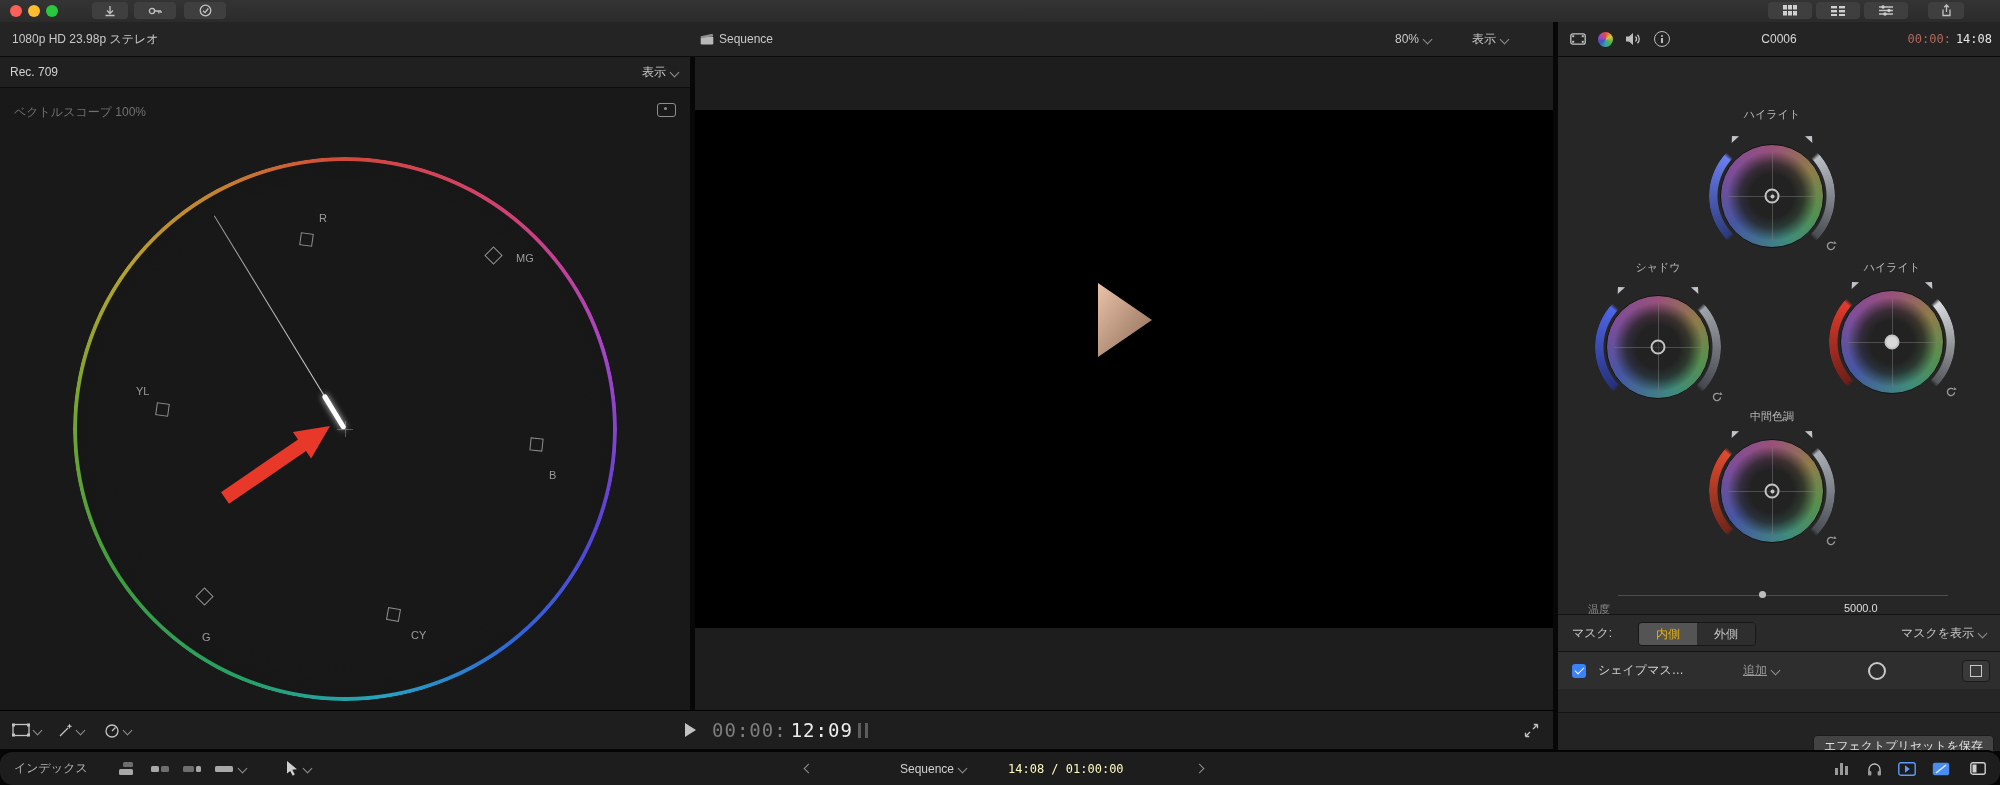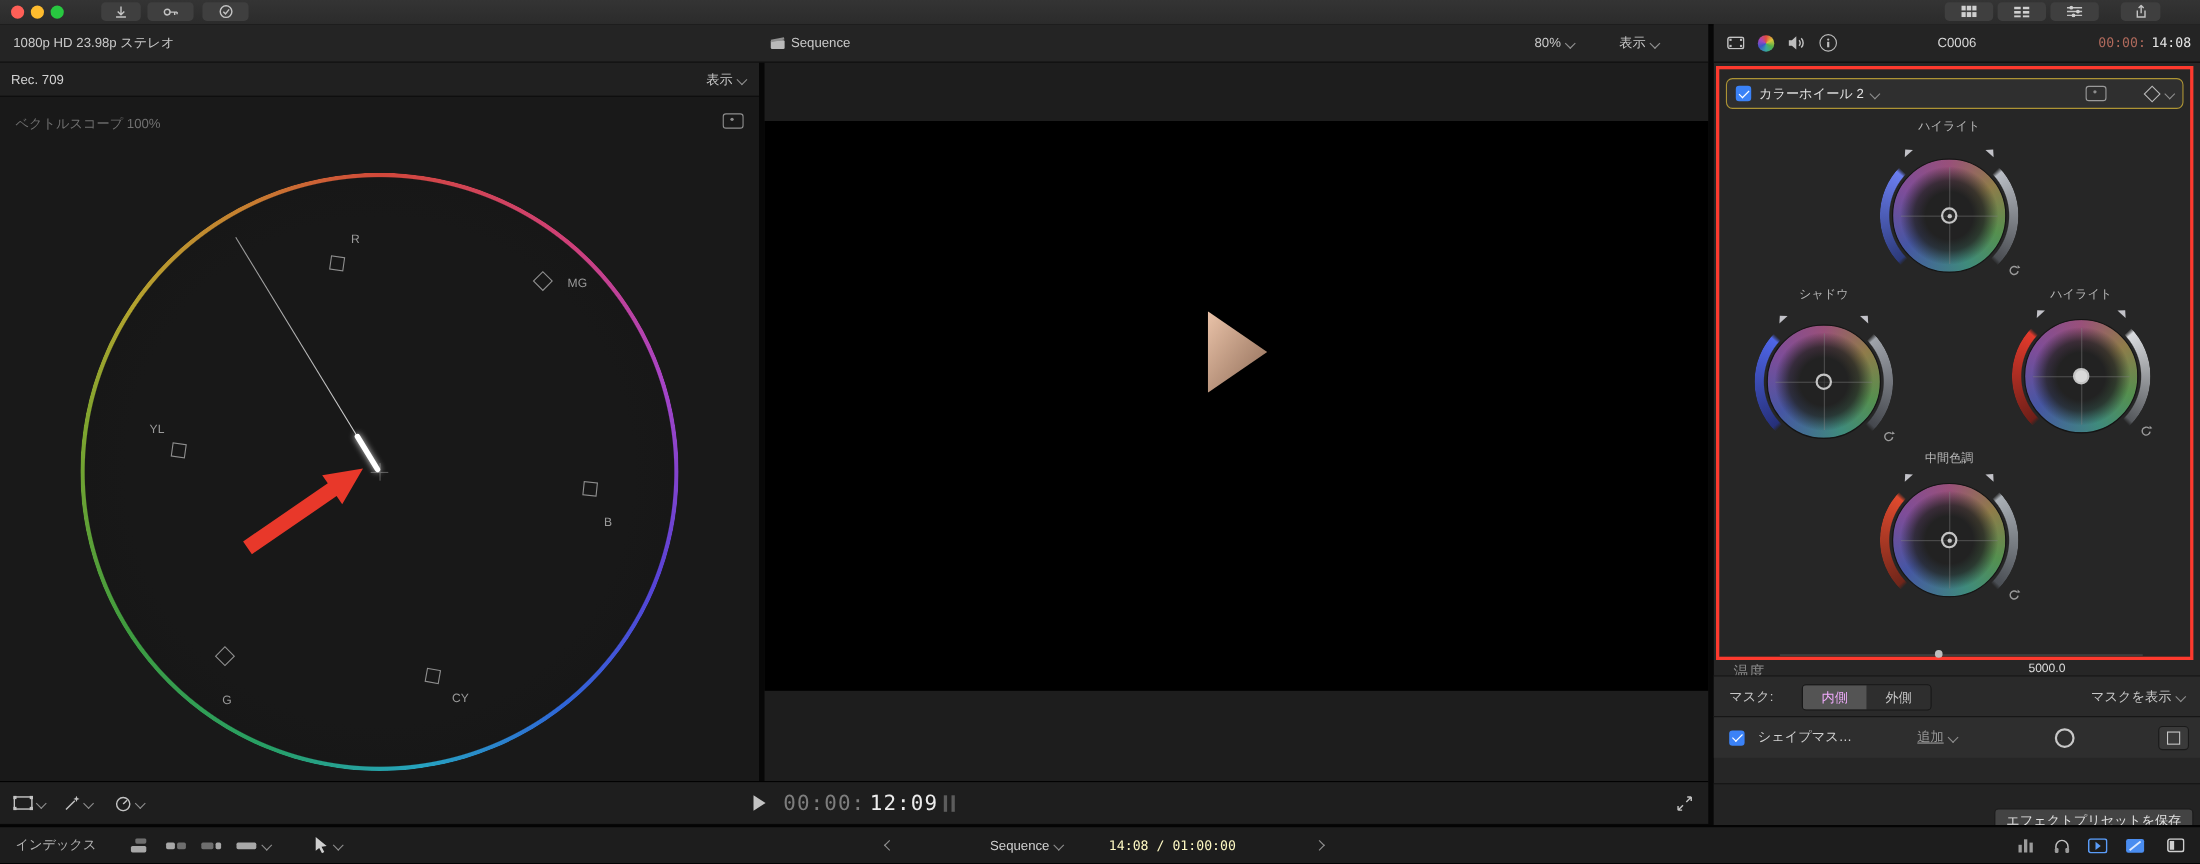--- a/index.html
+++ b/index.html
@@ -98,27 +98,27 @@
   .cross-h{position:absolute;top:50%;left:7%;right:7%;height:1px;background:rgba(130,130,130,.45);}
   .puck{position:absolute;left:50%;top:50%;width:11px;height:11px;border-radius:50%;
         border:2px solid #c4c4c4;background:rgba(40,40,40,.55);transform:translate(-50%,-50%);}
   .puck.dot::after{content:"";position:absolute;left:3.5px;top:3.5px;width:4px;height:4px;
         border-radius:50%;background:#c4c4c4;}
   .puck.fill{background:#d9d9d9;}
   .reset{position:absolute;right:-13px;bottom:-4px;}
 
   .seg{display:flex;border:1px solid #171717;border-radius:4px;overflow:hidden;}
   .seg button{font:inherit;border:0;width:58px;height:22px;color:#c9c9c9;background:#2e2e2e;}
-  .seg button.sel{background:#545454;color:#f0abfc;}
+  .seg button.sel{background:#545454;color:#eab308;}
   .pill-btn{background:#434343;border:1px solid #1b1b1b;border-radius:4px;color:#e0e0e0;
             font:inherit;height:22px;padding:0 10px;}
 
   
   .bottom-bar{position:absolute;left:0;top:750px;width:2000px;height:35px;background:#1d1d1d;
-              border-top:2px solid #040404;box-sizing:border-box;}
+              border-top:2px solid #040404;box-sizing:border-box;border-radius:13px;}
   .bb-item{position:absolute;top:0;height:33px;display:flex;align-items:center;gap:5px;color:#b3b3b3;}
 
   .icon-stroke{stroke:#c3c3c3;fill:none;stroke-width:1.3;}
   .hue-dot{width:15px;height:15px;border-radius:50%;
      background:conic-gradient(#e24b3f,#d8c43c,#51b04a,#37a6a0,#3a56c8,#a646bd,#e24b3f);}
   .disp-icon{width:17px;height:12px;border:1.5px solid #8e8e8e;border-radius:3px;position:relative;}
   .disp-icon::after{content:"";position:absolute;left:5.5px;top:3px;width:3px;height:3px;
      border-radius:50%;background:#8e8e8e;}
   .info-icon{width:14px;height:14px;border:1.4px solid #bdbdbd;border-radius:50%;position:relative;}
   .info-icon::before{content:"";position:absolute;left:5.5px;top:2.5px;width:2px;height:2px;background:#bdbdbd;border-radius:50%;}
@@ -347,32 +347,20 @@
       </div>
       <div class="vh-item" style="left:0;width:442px;justify-content:center;color:#d6d6d6;">
         <span>C0006</span>
       </div>
       <div class="vh-item mono" style="right:8px;font-size:12px;">
         <span style="color:#b06a5c;">00:00:</span>
           <span style="color:#e6e6e6;">14:08</span>
       </div>
     </div>
 
-    <div class="orange-box">
-      <div class="fx-row">
-        <div class="cb"></div>
-        <span style="color:#e2e2e2;">カラーホイール 2</span>
-        <span class="chv"></span>
-        <div style="flex:1;"></div>
-        <div class="disp-icon" style="border-color:#9a9a9a;"></div>
-        <div style="width:22px;"></div>
-        <div class="dia-icon"></div>
-        <span class="chv"></span>
-      </div>
-    </div>
 
     <div class="wlabel" style="left:144px;top:85px;width:140px;">ハイライト</div>
     <div class="wlabel" style="left:30px;top:238px;width:140px;">シャドウ</div>
     <div class="wlabel" style="left:264px;top:238px;width:140px;">ハイライト</div>
     <div class="wlabel" style="left:144px;top:387px;width:140px;">中間色調</div>
 
     <div class="wheel" style="left:162px;top:122px;--lc:#6b7ef0;--lcd:#2c3a7a;--rc:#b9bdc4;--rcd:#4a4d52;">
       <div class="arc arc-l"></div>
       <div class="arc arc-r"></div>
       <div class="notch notch-l"></div>
@@ -431,21 +419,21 @@
         <div class="puck dot"></div>
       </div>
       <svg class="reset" width="12" height="12" viewBox="0 0 12 12">
         <path d="M9.6 6.4a3.6 3.6 0 1 1-1-3" fill="none" stroke="#9a9a9a" stroke-width="1.3"></path>
         <path d="M9.3 1 8.9 4l2.8-.6z" fill="#9a9a9a"></path>
       </svg>
     </div>
 
     <div class="abs" style="left:60px;top:573px;width:330px;height:1px;background:#4e4e4e;"></div>
     <div class="abs" style="left:201px;top:569px;width:7px;height:7px;border-radius:50%;background:#bdbdbd;"></div>
-    <div class="abs" style="left:18px;top:580px;color:#8a8a8a;font-size:14px;text-align:center;">温度</div>
+    <div class="abs" style="left:30px;top:580px;color:#8a8a8a;font-size:11px;text-align:center;">温度</div>
     <div class="abs" style="left:286px;top:580px;color:#dedede;font-size:11px;">5000.0</div>
 
     <div class="abs" style="left:0;top:592px;width:442px;height:37px;background:#2a2a2a;border-top:1px solid #141414;">
       <div class="vh-item" style="left:14px;height:37px;color:#c9c9c9;">
         <span>マスク:</span>
       </div>
       <div class="seg abs" style="left:80px;top:7px;">
         <button class="sel">内側</button>
         <button>外側</button>
       </div>

